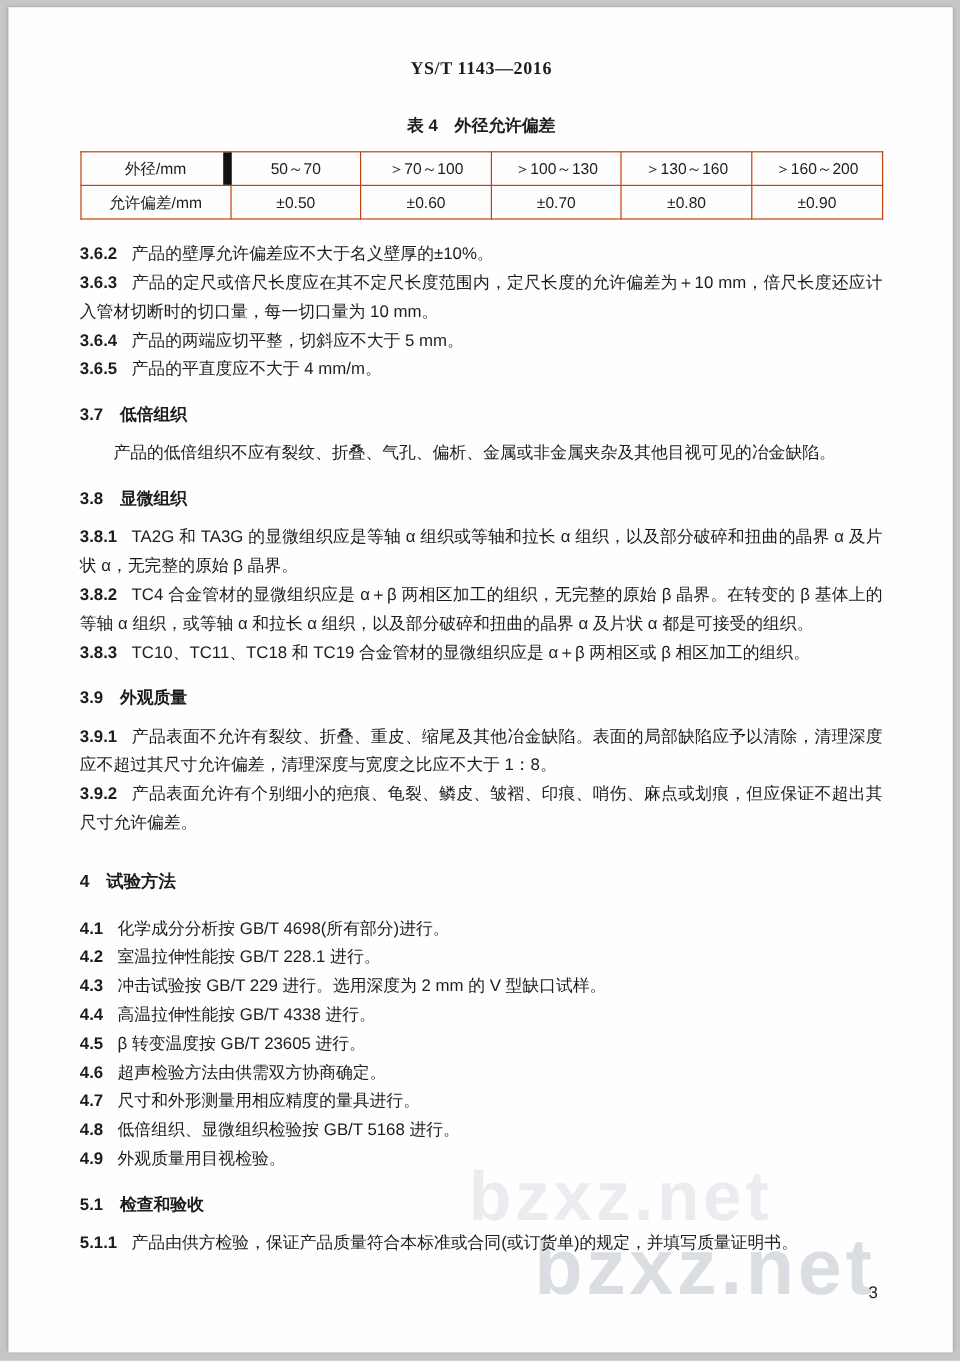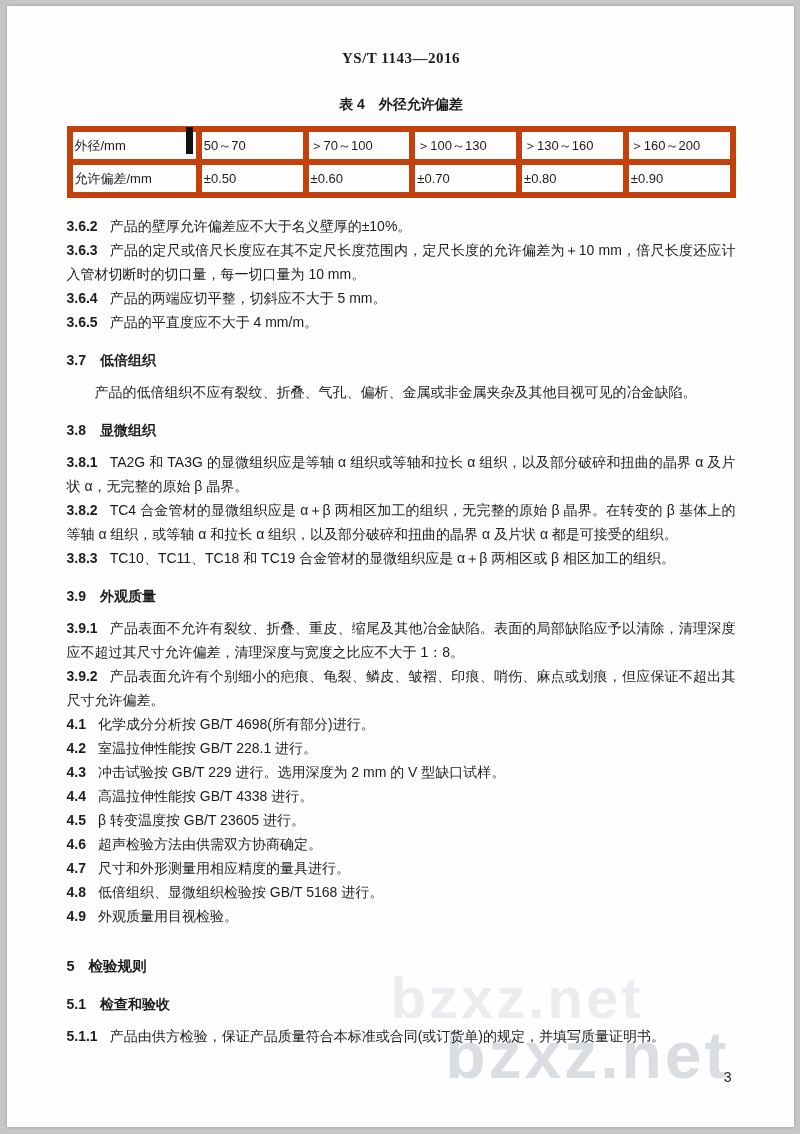--- a/index.html
+++ b/index.html
@@ -36,22 +36,22 @@
     margin:26px 0 12px;
   }
   .table-wrap { position:relative; }
   table.spec {
     width:100%;
     border-collapse:collapse;
     table-layout:fixed;
     font-size:13px;
   }
   table.spec td {
-    border:6px solid #c2410c;
-    text-align:left;
+    border:1px solid #c2410c;
+    text-align:center;
     vertical-align:middle;
     height:27px;
     padding:0 2px;
   }
   table.spec td.lbl { width:18%; }
   .ink-blob {
     position:absolute;
     left:119px; top:1px;
     width:7px; height:27px;
     background:#101010;
@@ -145,30 +145,30 @@
 
       <div class="h2"><span class="hnum">3.8</span><span>显微组织</span></div>
       <p class="clause"><span class="cnum">3.8.1</span><span>TA2G 和 TA3G 的显微组织应是等轴 α 组织或等轴和拉长 α 组织，以及部分破碎和扭曲的晶界 α 及片状 α，无完整的原始 β 晶界。</span></p>
       <p class="clause"><span class="cnum">3.8.2</span><span>TC4 合金管材的显微组织应是 α＋β 两相区加工的组织，无完整的原始 β 晶界。在转变的 β 基体上的等轴 α 组织，或等轴 α 和拉长 α 组织，以及部分破碎和扭曲的晶界 α 及片状 α 都是可接受的组织。</span></p>
       <p class="clause"><span class="cnum">3.8.3</span><span>TC10、TC11、TC18 和 TC19 合金管材的显微组织应是 α＋β 两相区或 β 相区加工的组织。</span></p>
 
       <div class="h2"><span class="hnum">3.9</span><span>外观质量</span></div>
       <p class="clause"><span class="cnum">3.9.1</span><span>产品表面不允许有裂纹、折叠、重皮、缩尾及其他冶金缺陷。表面的局部缺陷应予以清除，清理深度应不超过其尺寸允许偏差，清理深度与宽度之比应不大于 1：8。</span></p>
       <p class="clause"><span class="cnum">3.9.2</span><span>产品表面允许有个别细小的疤痕、龟裂、鳞皮、皱褶、印痕、哨伤、麻点或划痕，但应保证不超出其尺寸允许偏差。</span></p>
 
+      <div class="h1"><span class="hnum">4</span><span>试验方法</span></div>
       <p class="clause"><span class="cnum">4.1</span><span>化学成分分析按 GB/T 4698(所有部分)进行。</span></p>
       <p class="clause"><span class="cnum">4.2</span><span>室温拉伸性能按 GB/T 228.1 进行。</span></p>
       <p class="clause"><span class="cnum">4.3</span><span>冲击试验按 GB/T 229 进行。选用深度为 2 mm 的 V 型缺口试样。</span></p>
       <p class="clause"><span class="cnum">4.4</span><span>高温拉伸性能按 GB/T 4338 进行。</span></p>
       <p class="clause"><span class="cnum">4.5</span><span>β 转变温度按 GB/T 23605 进行。</span></p>
       <p class="clause"><span class="cnum">4.6</span><span>超声检验方法由供需双方协商确定。</span></p>
       <p class="clause"><span class="cnum">4.7</span><span>尺寸和外形测量用相应精度的量具进行。</span></p>
       <p class="clause"><span class="cnum">4.8</span><span>低倍组织、显微组织检验按 GB/T 5168 进行。</span></p>
       <p class="clause"><span class="cnum">4.9</span><span>外观质量用目视检验。</span></p>
 
-      <div class="h1"><span class="hnum">5</span><span>检验规则</span></div>
       <div class="h2"><span class="hnum">5.1</span><span>检查和验收</span></div>
       <p class="clause"><span class="cnum">5.1.1</span><span>产品由供方检验，保证产品质量符合本标准或合同(或订货单)的规定，并填写质量证明书。</span></p>
     </div>
   </div>
 
   <div class="page-number">3</div>
 </div>
 
 </body></html>

